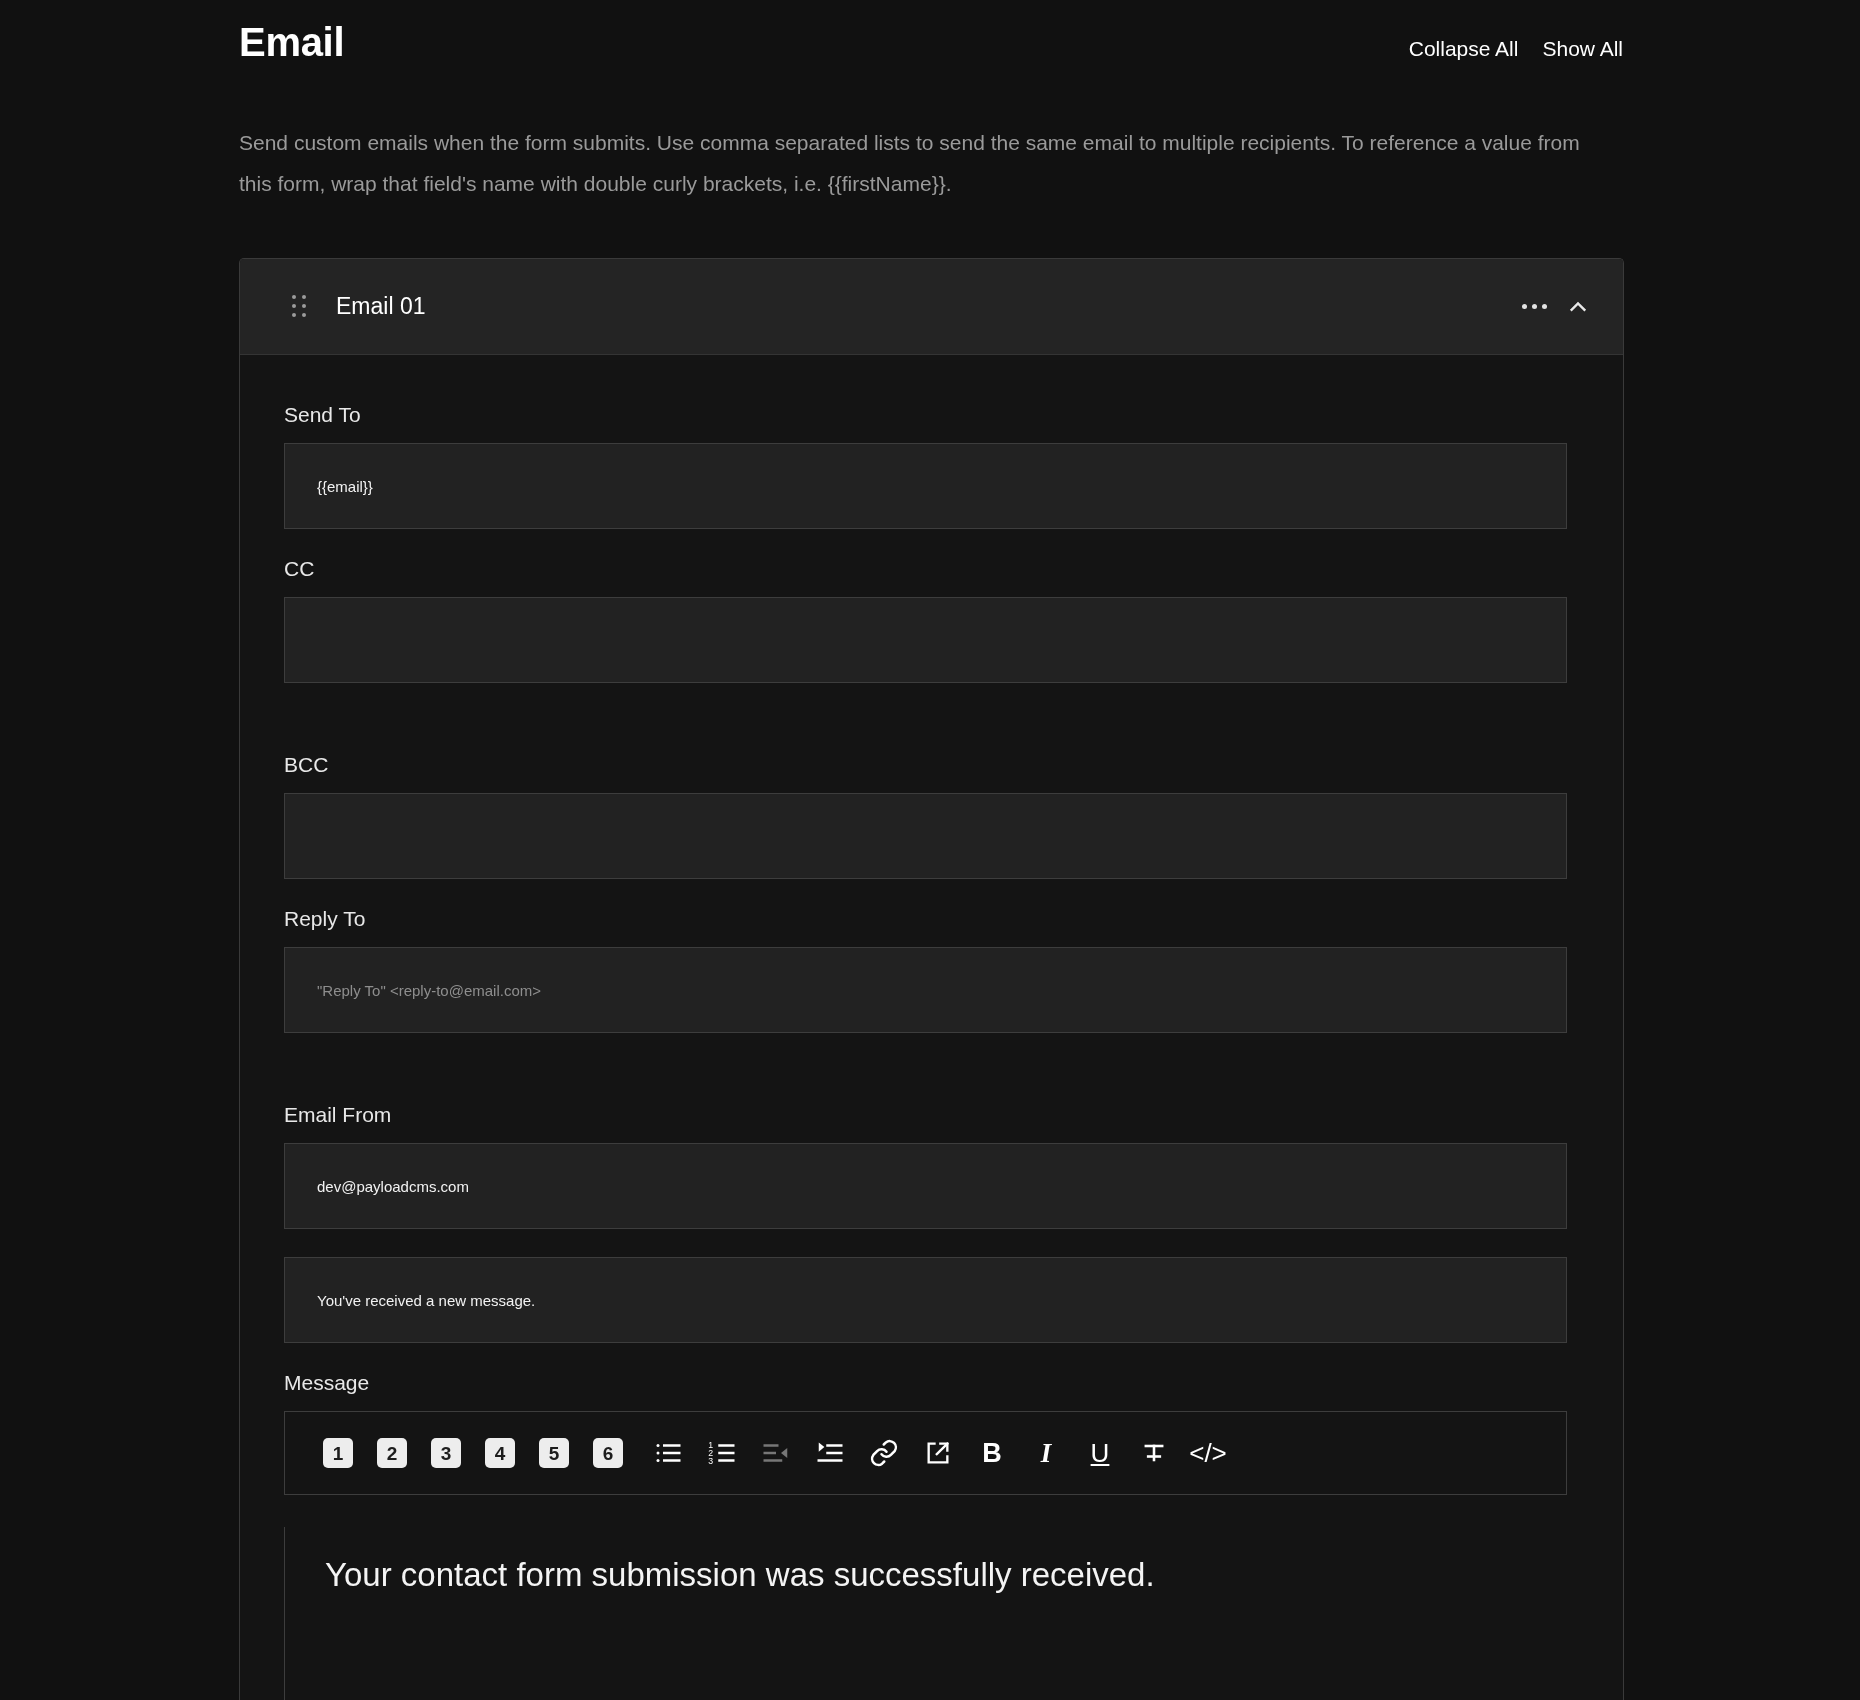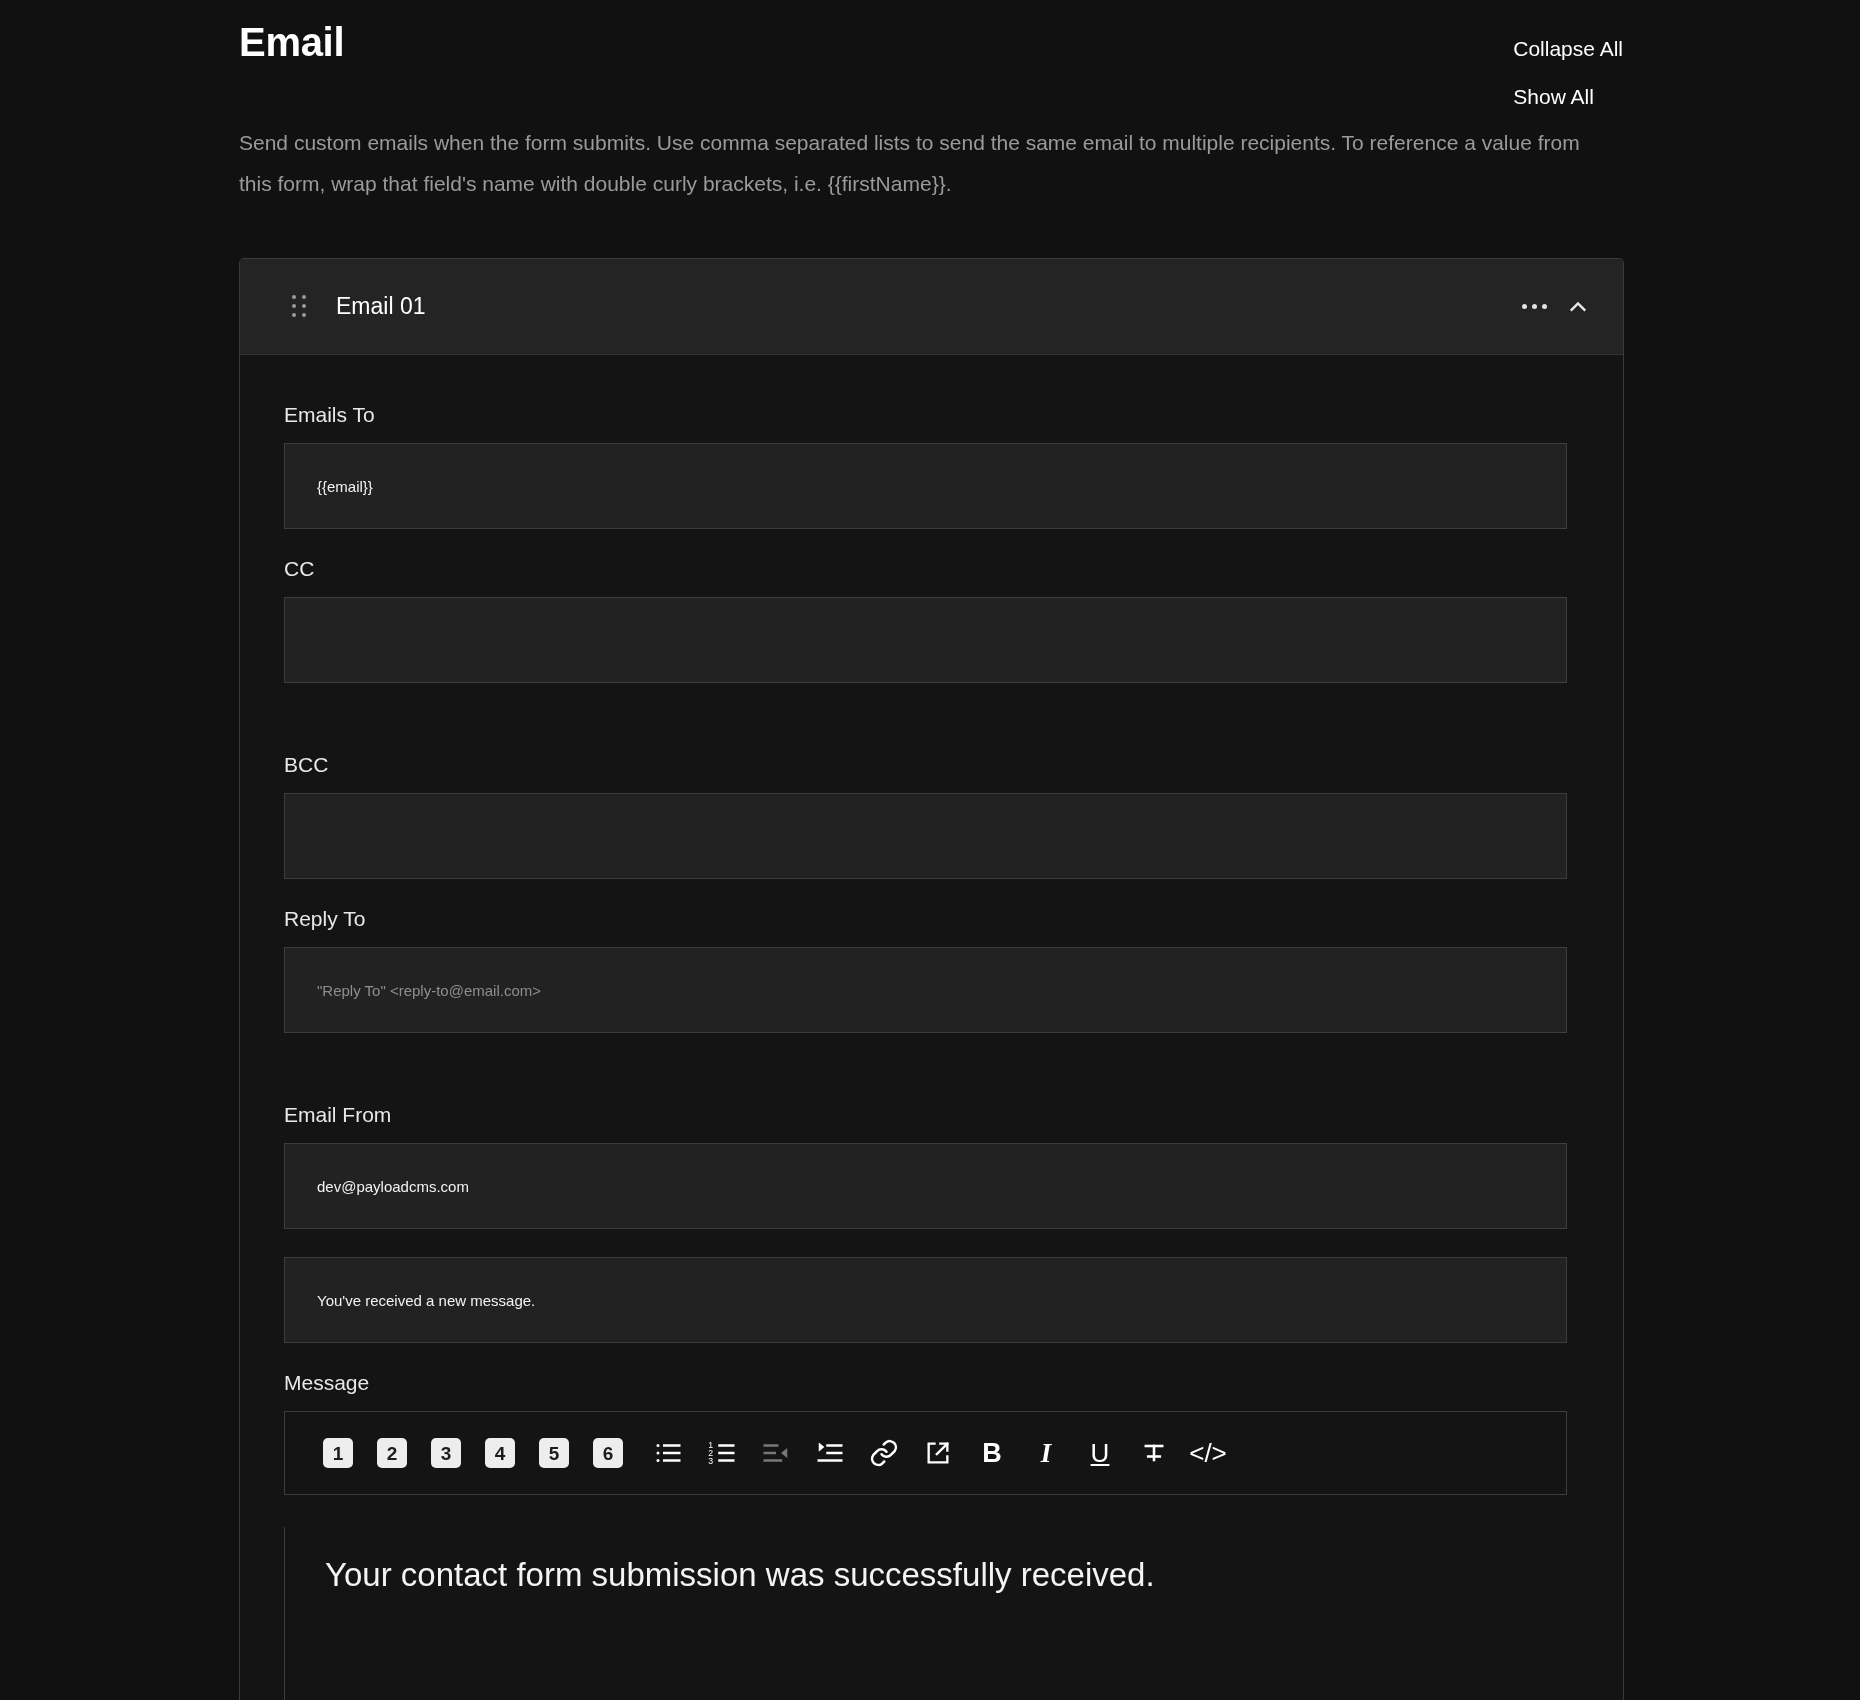--- a/index.html
+++ b/index.html
@@ -39,21 +39,20 @@
     font-weight: 700;
     letter-spacing: -0.3px;
     color: #ffffff;
     line-height: 1;
     margin: 0;
   }
   .header-actions {
     display: flex;
     align-items: baseline;
     gap: 24px;
-    flex-direction: column;
   }
   .header-action {
     font-size: 21px;
     color: #ffffff;
     text-decoration: none;
     cursor: pointer;
     background: none;
     border: none;
     padding: 0;
     font-family: inherit;
@@ -264,21 +263,21 @@
       <button class="hdr-btn">
         <svg class="chev" viewBox="0 0 24 24" fill="none" stroke="#e9e9e9" stroke-width="2.6" stroke-linecap="square">
           <polyline points="5,15 12,8 19,15"></polyline>
         </svg>
       </button>
     </div>
 
     <div class="card-body">
 
       <div class="field">
-        <label class="field-label">Emails To</label>
+        <label class="field-label">Send To</label>
         <input class="input" type="text" value="{{email}}" style="">
       </div>
 
       <div class="row-2">
         <div class="field">
           <label class="field-label">CC</label>
           <input class="input" type="text" value="" style="">
         </div>
         <div class="field">
           <label class="field-label">BCC</label>

